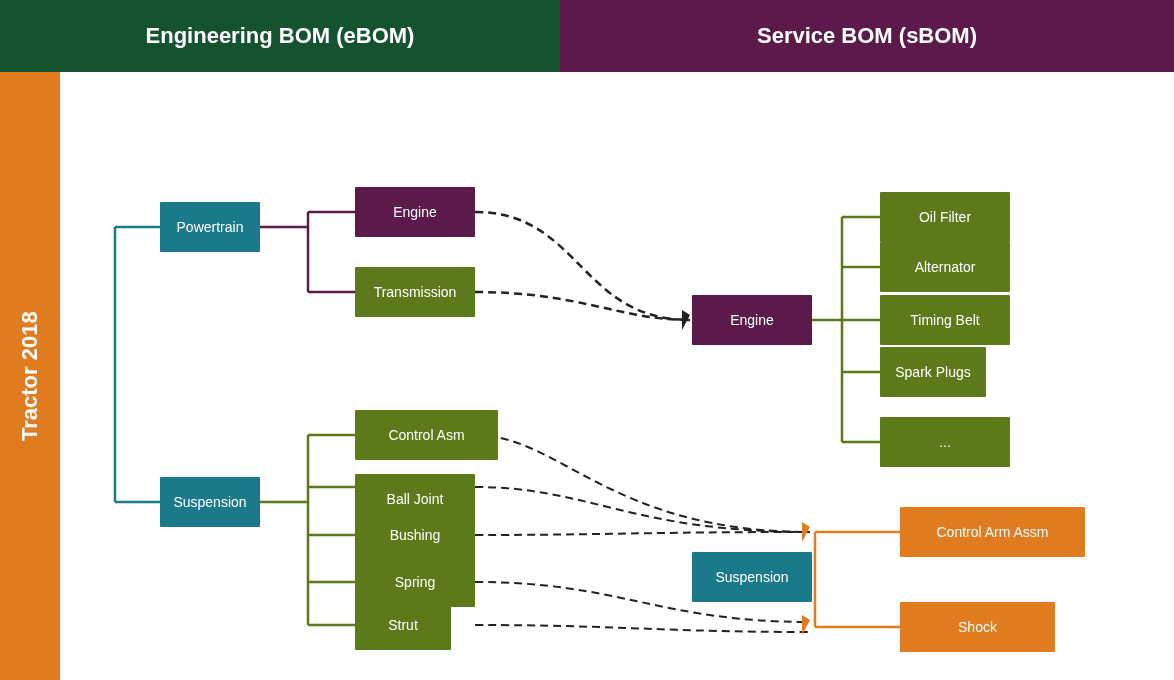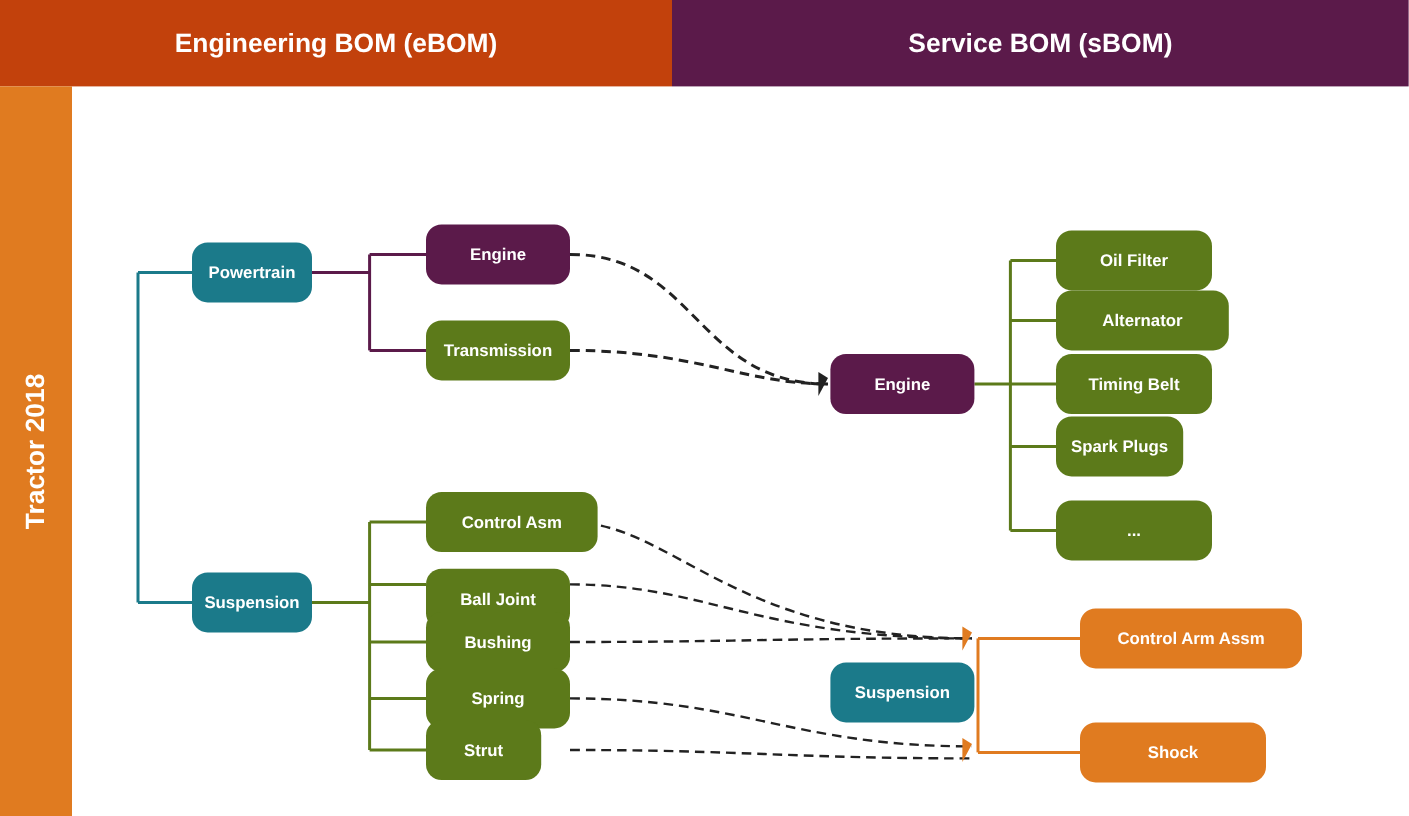--- a/index.html
+++ b/index.html
@@ -11,21 +11,21 @@
       overflow: hidden;
       position: relative;
     }
 
     
     .header {
       display: flex;
       height: 72px;
     }
     .header-ebom {
-      background: #c2410c;
+      background: #14532d;
       flex: 0 0 560px;
       display: flex;
       align-items: center;
       justify-content: center;
     }
     .header-sbom {
       background: #5B1A4A;
       flex: 1;
       display: flex;
       align-items: center;
@@ -61,25 +61,25 @@
 
     
     .diagram {
       flex: 1;
       position: relative;
     }
 
     
     .node {
       position: absolute;
-      border-radius: 13px;
-      display: flex;
-      align-items: center;
-      justify-content: center;
-      font-weight: bold;
+      border-radius: 1px;
+      display: flex;
+      align-items: center;
+      justify-content: center;
+      font-weight: normal;
       font-size: 14px;
       color: white;
     }
 
     .node-teal { background: #1B7A8A; }
     .node-purple { background: #5B1A4A; }
     .node-olive { background: #5C7A1A; }
     .node-orange { background: #E07B20; }
 
     
@@ -210,21 +210,21 @@
     </div>
 
     <div class="node node-teal" style="left:632px; top:480px; width:120px; height:50px;">
       <span>Suspension</span>
     </div>
 
     <div class="node node-olive" style="left:820px; top:120px; width:130px; height:50px;">
       <span>Oil Filter</span>
     </div>
 
-    <div class="node node-olive" style="left:820px; top:170px; width:144px; height:50px;">
+    <div class="node node-olive" style="left:820px; top:170px; width:130px; height:50px;">
       <span>Alternator</span>
     </div>
 
     <div class="node node-olive" style="left:820px; top:223px; width:130px; height:50px;">
       <span>Timing Belt</span>
     </div>
 
     <div class="node node-olive" style="left:820px; top:275px; width:106px; height:50px;">
       <span>Spark Plugs</span>
     </div>

